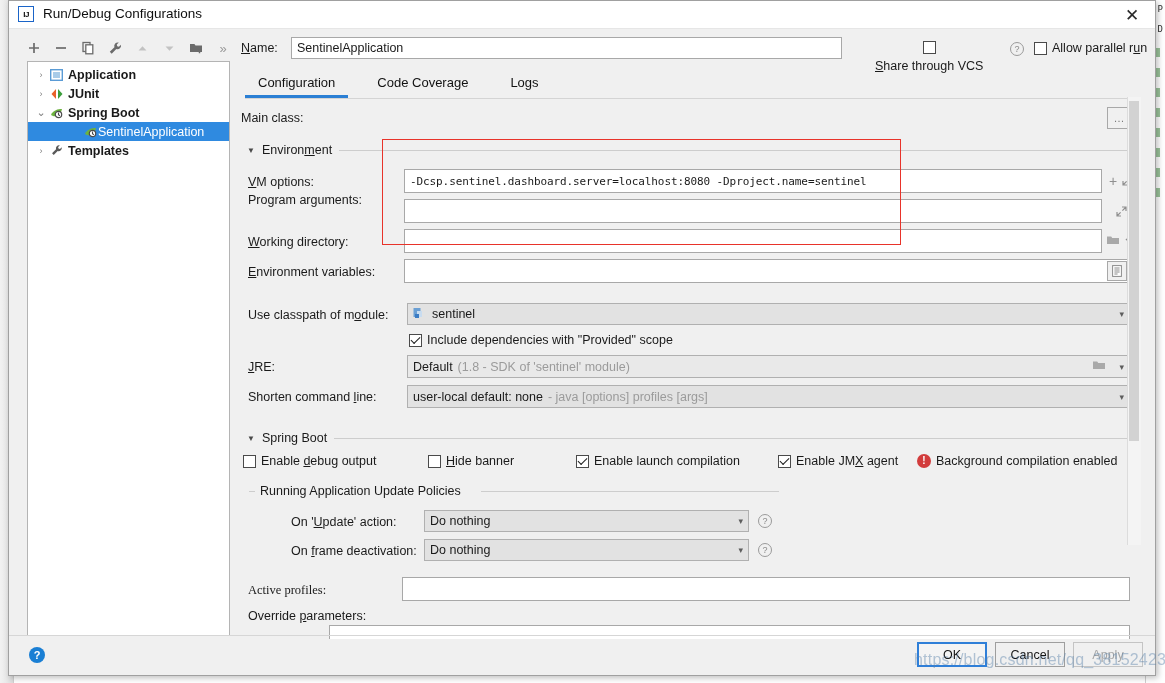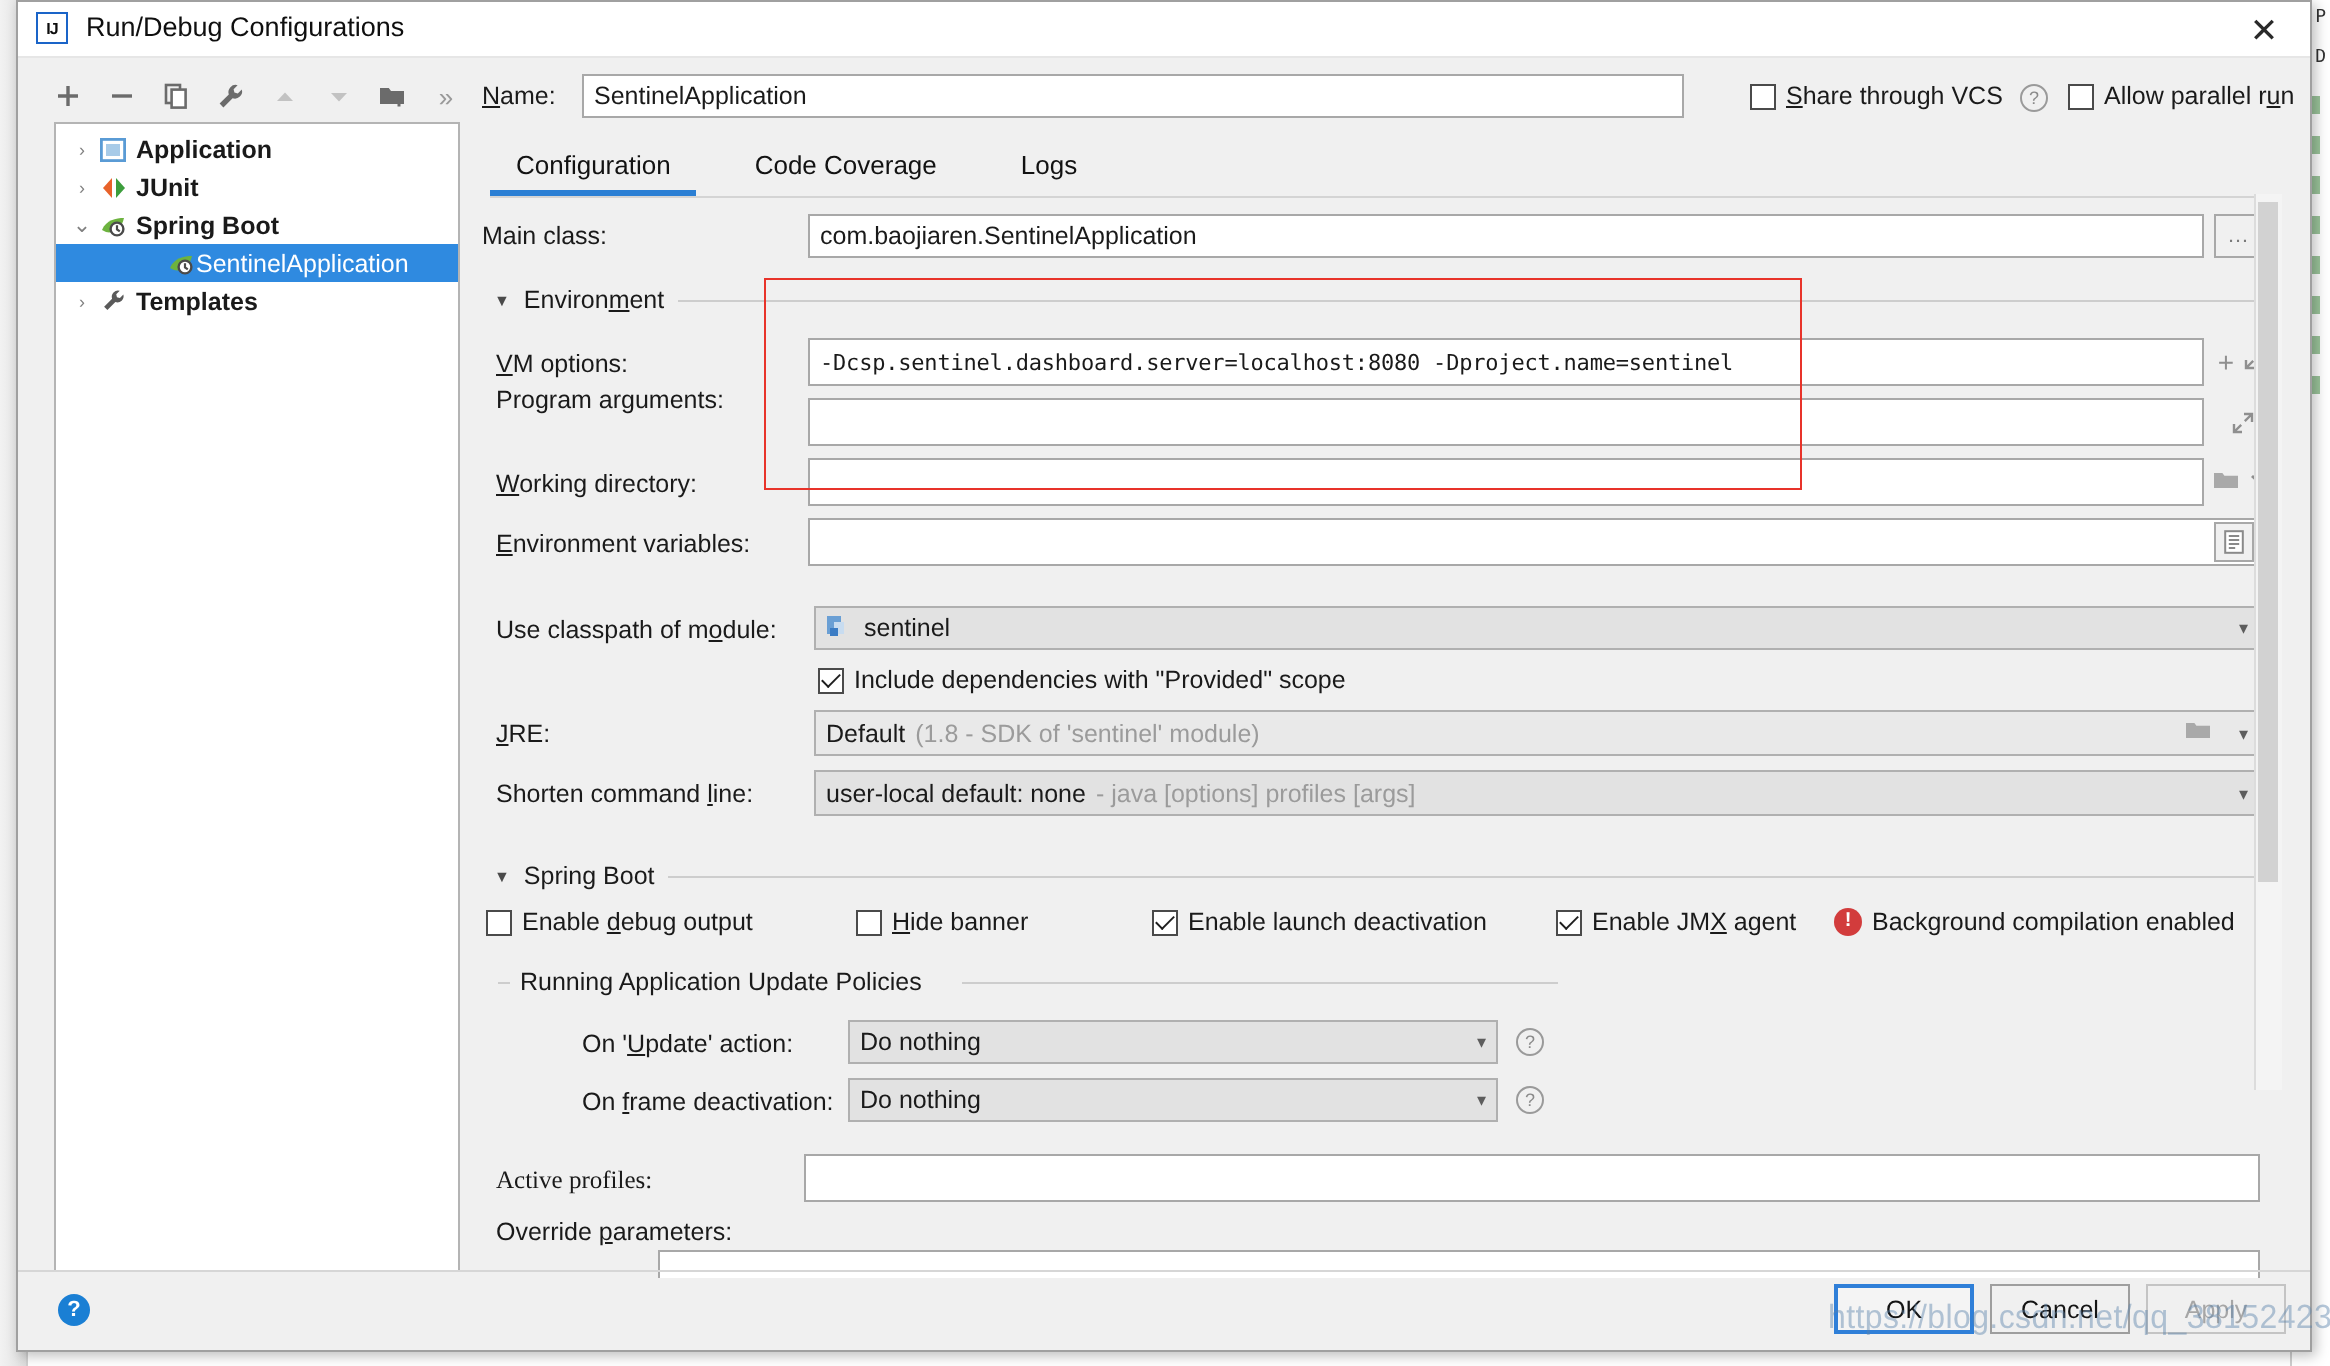--- a/index.html
+++ b/index.html
@@ -425,41 +425,38 @@
     </div>
   </div>
 
   <div id="help-btn">?</div>
 
   <div id="name-label"><span class="u">N</span>ame:</div>
   <div id="name-field">
     <span>SentinelApplication</span>
   </div>
 
-  <div class="cb-row" style="left:866px; top:40px;">
+  <div class="cb-row" style="left:866px; top:40px;flex-direction:column;">
     <span class="cbox"></span>
     <span><span class="u">S</span>hare through VCS</span>
   </div>
   <div class="qmark" style="position:absolute;left:1001px;top:41px;">?</div>
   <div class="cb-row" style="left:1025px; top:40px;">
     <span class="cbox"></span>
     <span>Allow parallel r<span class="u">u</span>n</span>
   </div>
 
   <div id="tabs">
     <div class="tab active"><span>Configuration</span></div>
     <div class="tab"><span>Code Coverage</span></div>
     <div class="tab"><span>Logs</span></div>
   </div>
   <div id="tab-underline"></div>
 
   <div class="flabel" style="left:232px; top:110px;">Main class:</div>
-  <div class="ffield" style="left:395px; top:106px; width:698px; height:22px;">
-    <span>com.baojiaren.SentinelApplication</span>
-  </div>
   <div class="side-btn" style="left:1098px; top:106px; width:24px; height:22px;">
     <span>…</span>
   </div>
 
   <div class="section" style="left:238px; top:142px; width:880px;">
     <span class="sec-tri">▼</span>
     <span>Environ<span class="u">m</span>ent</span>
     <span class="sec-line" style="flex:1;"></span>
   </div>
 
@@ -570,21 +567,21 @@
   <div class="cb-row" style="left:234px; top:453px;">
     <span class="cbox"></span>
     <span>Enable <span class="u">d</span>ebug output</span>
   </div>
   <div class="cb-row" style="left:419px; top:453px;">
     <span class="cbox"></span>
     <span><span class="u">H</span>ide banner</span>
   </div>
   <div class="cb-row" style="left:567px; top:453px;">
     <span class="cbox checked"></span>
-    <span>Enable launch deactivation</span>
+    <span>Enable launch compilation</span>
   </div>
   <div class="cb-row" style="left:769px; top:453px;">
     <span class="cbox checked"></span>
     <span>Enable JM<span class="u">X</span> agent</span>
   </div>
   <div class="cb-row" style="left:908px; top:453px;">
     <span class="warn-dot">!</span>
     <span>Background compilation enabled</span>
   </div>
 

